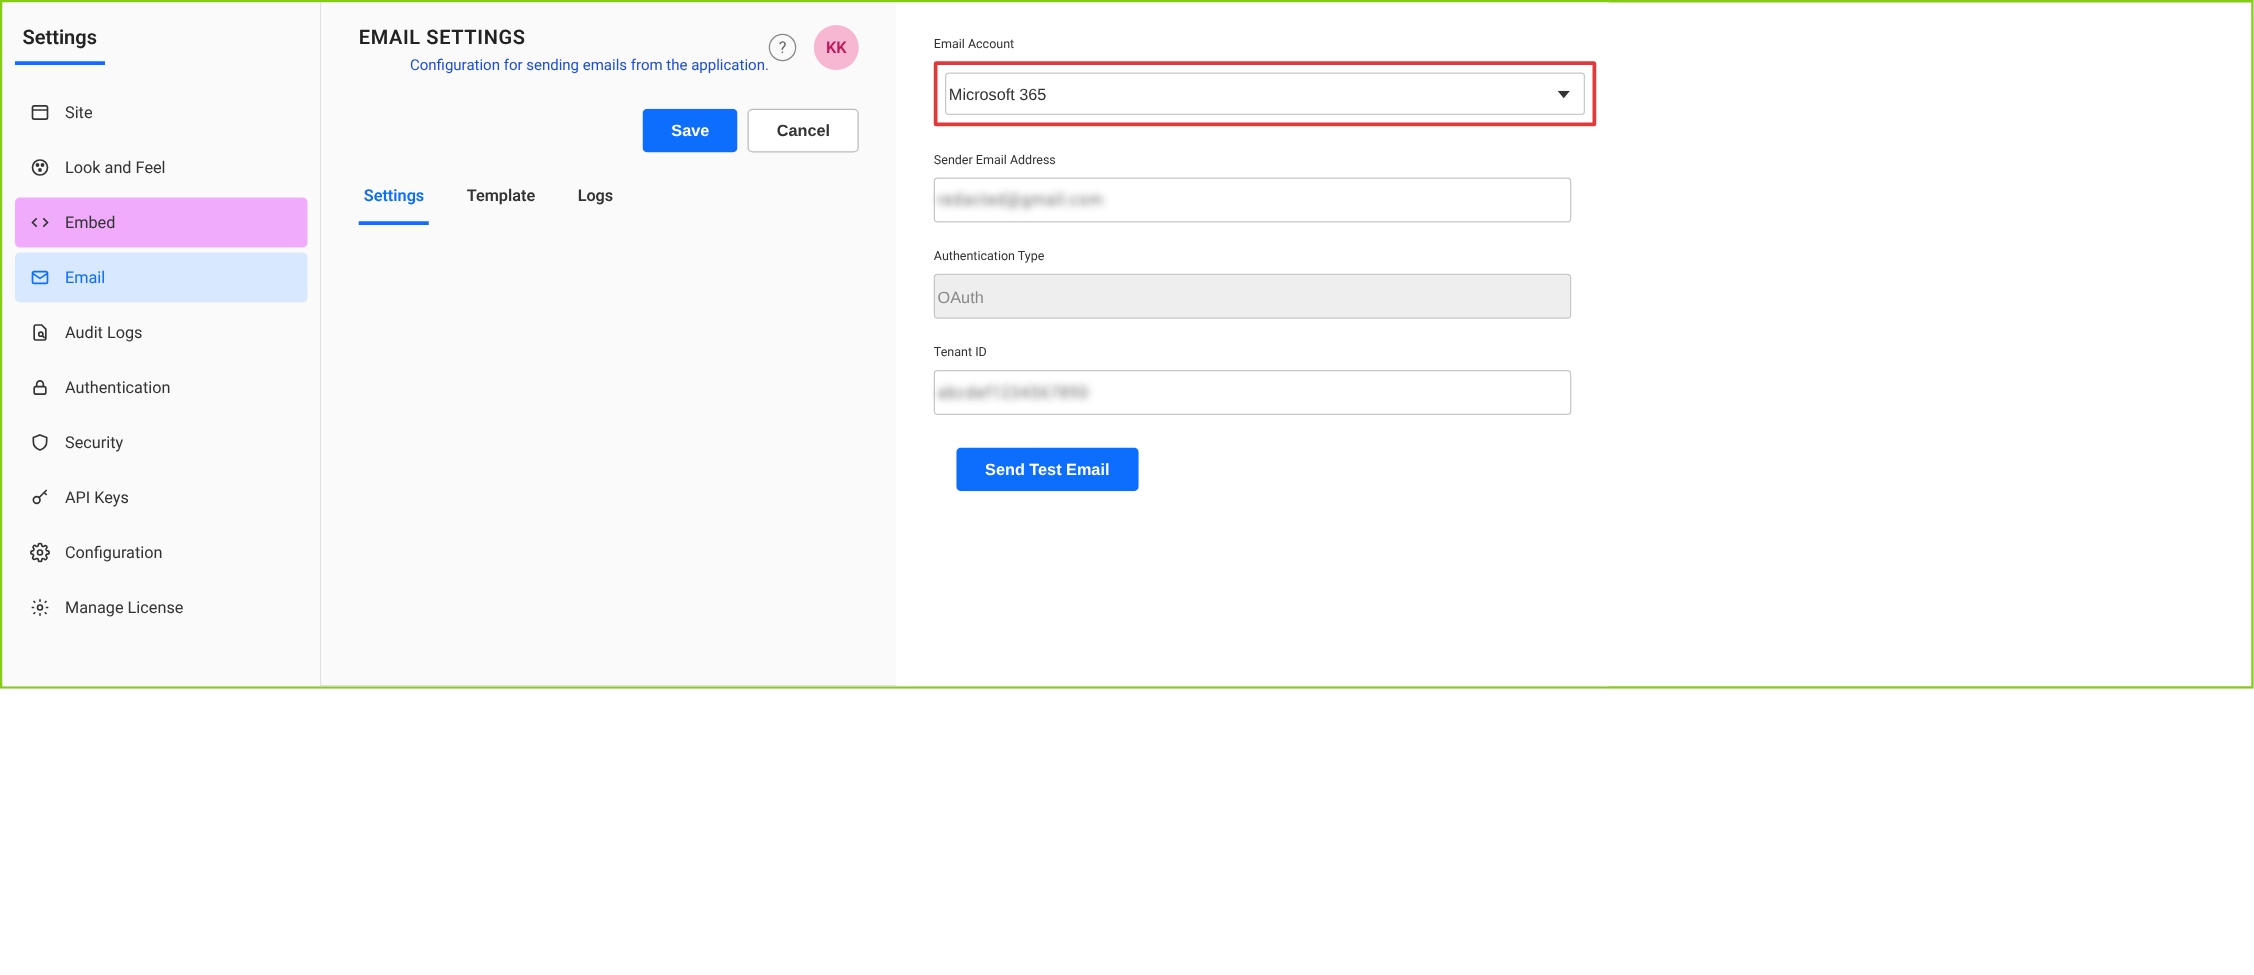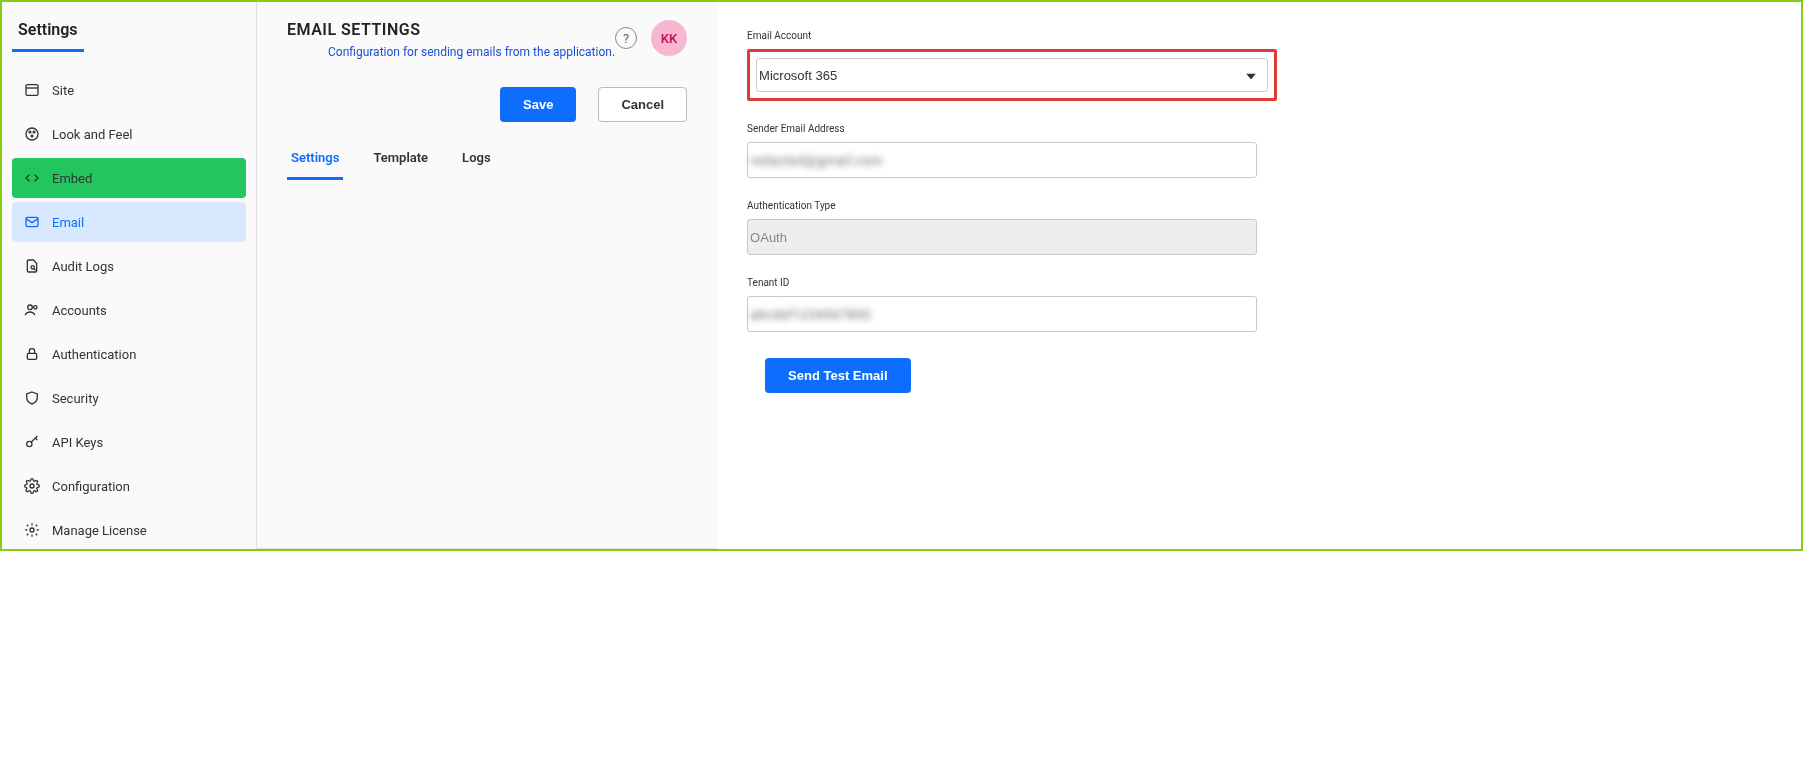--- a/index.html
+++ b/index.html
@@ -40,21 +40,21 @@
     border-radius: 4px;
     cursor: pointer;
     margin-bottom: 4px;
     color: #333;
   }
   .sidebar-item.active {
     background: #d7e8ff;
     color: #0d6efd;
   }
   .sidebar-item.hovered {
-    background: #22c55e;
+    background: #f0abfc;
   }
   .sidebar-item .icon {
     width: 16px;
     height: 16px;
     display: flex;
     align-items: center;
     justify-content: center;
     flex-shrink: 0;
   }
   .sidebar-item svg { width: 16px; height: 16px; }
@@ -113,21 +113,21 @@
     font-weight: 600;
     display: flex;
     align-items: center;
     justify-content: center;
     font-size: 13px;
     cursor: pointer;
   }
   .action-row {
     display: flex;
     justify-content: flex-end;
-    gap: 22px;
+    gap: 8px;
     margin-top: 28px;
     margin-bottom: 18px;
   }
   .btn {
     padding: 9px 22px;
     border-radius: 4px;
     font-size: 13px;
     font-weight: 600;
     cursor: pointer;
     border: 1px solid transparent;
@@ -279,30 +279,20 @@
       <span class="icon">
         <svg viewBox="0 0 24 24" fill="none" stroke="currentColor" stroke-width="2">
             <path d="M14 3H7a2 2 0 0 0-2 2v14a2 2 0 0 0 2 2h10a2 2 0 0 0 2-2V8z"></path>
             <circle cx="13" cy="14" r="2.5"></circle>
             <line x1="15" y1="16" x2="17.5" y2="18.5"></line>
           </svg>
       </span>
       <span class="label">Audit Logs</span>
     </div>
 
-    <div class="sidebar-item">
-      <span class="icon">
-        <svg viewBox="0 0 24 24" fill="none" stroke="currentColor" stroke-width="2">
-            <circle cx="9" cy="8" r="3.5"></circle>
-            <path d="M2 20c0-3 4-5 7-5s7 2 7 5"></path>
-            <circle cx="17" cy="8" r="2.5"></circle>
-          </svg>
-      </span>
-      <span class="label">Accounts</span>
-    </div>
 
     <div class="sidebar-item">
       <span class="icon">
         <svg viewBox="0 0 24 24" fill="none" stroke="currentColor" stroke-width="2">
             <rect x="5" y="11" width="14" height="9" rx="2"></rect>
             <path d="M8 11V8a4 4 0 1 1 8 0v3"></path>
           </svg>
       </span>
       <span class="label">Authentication</span>
     </div>

